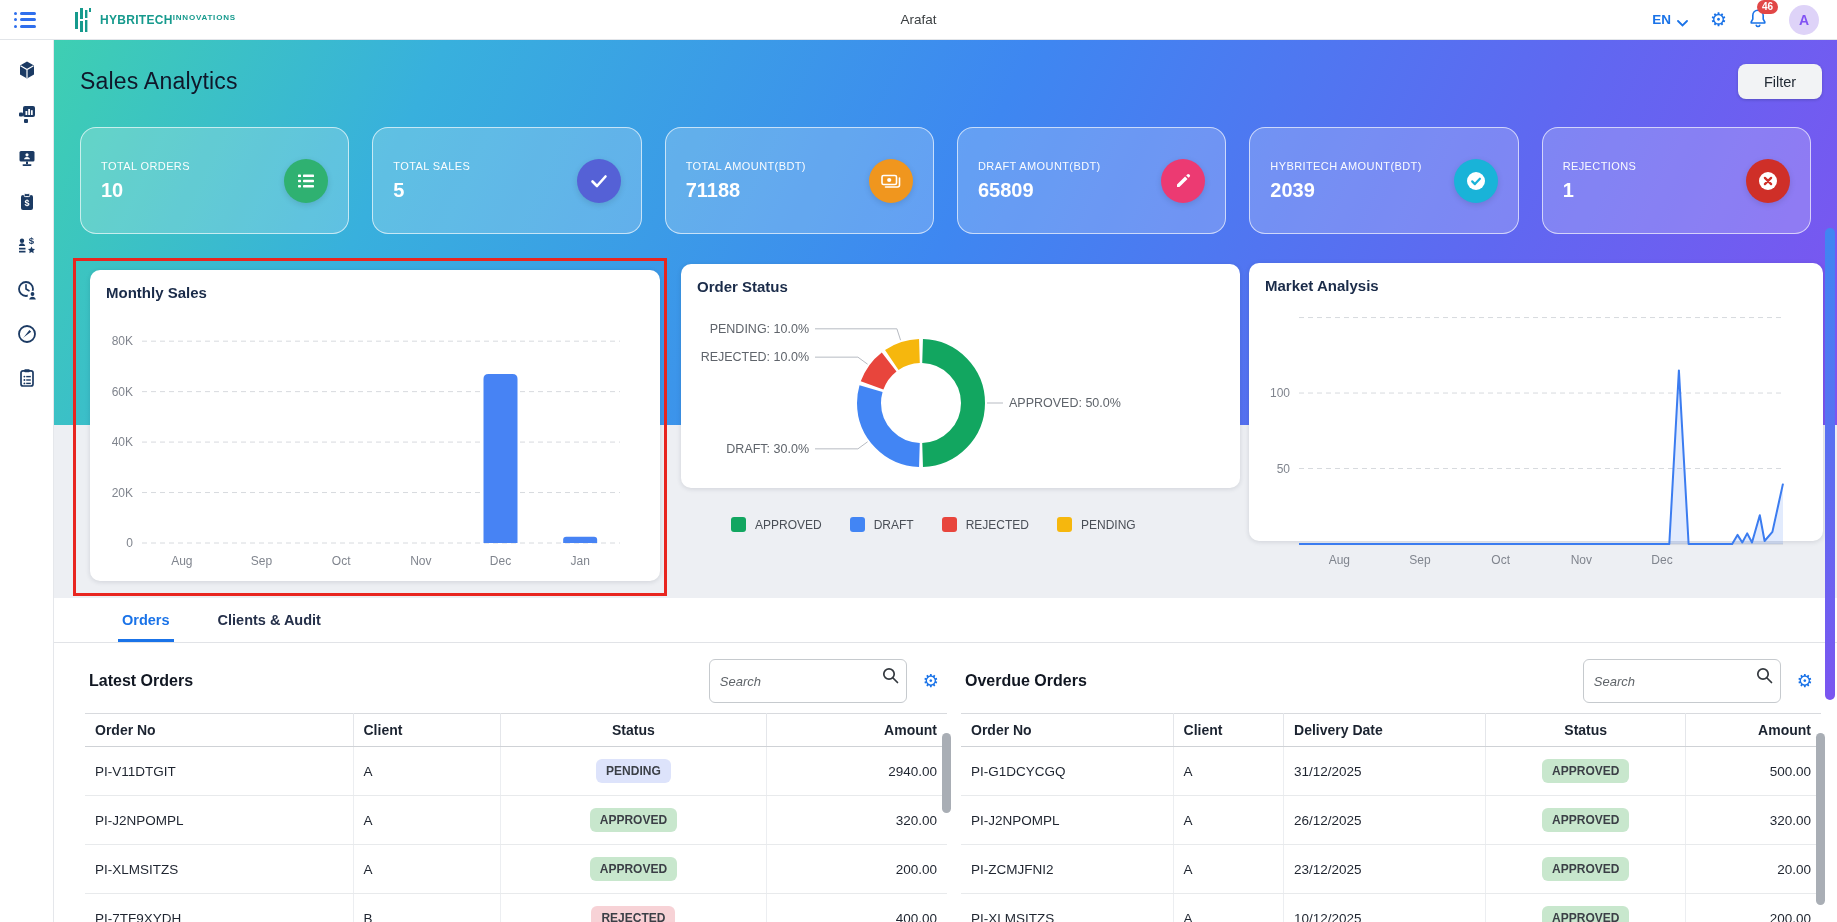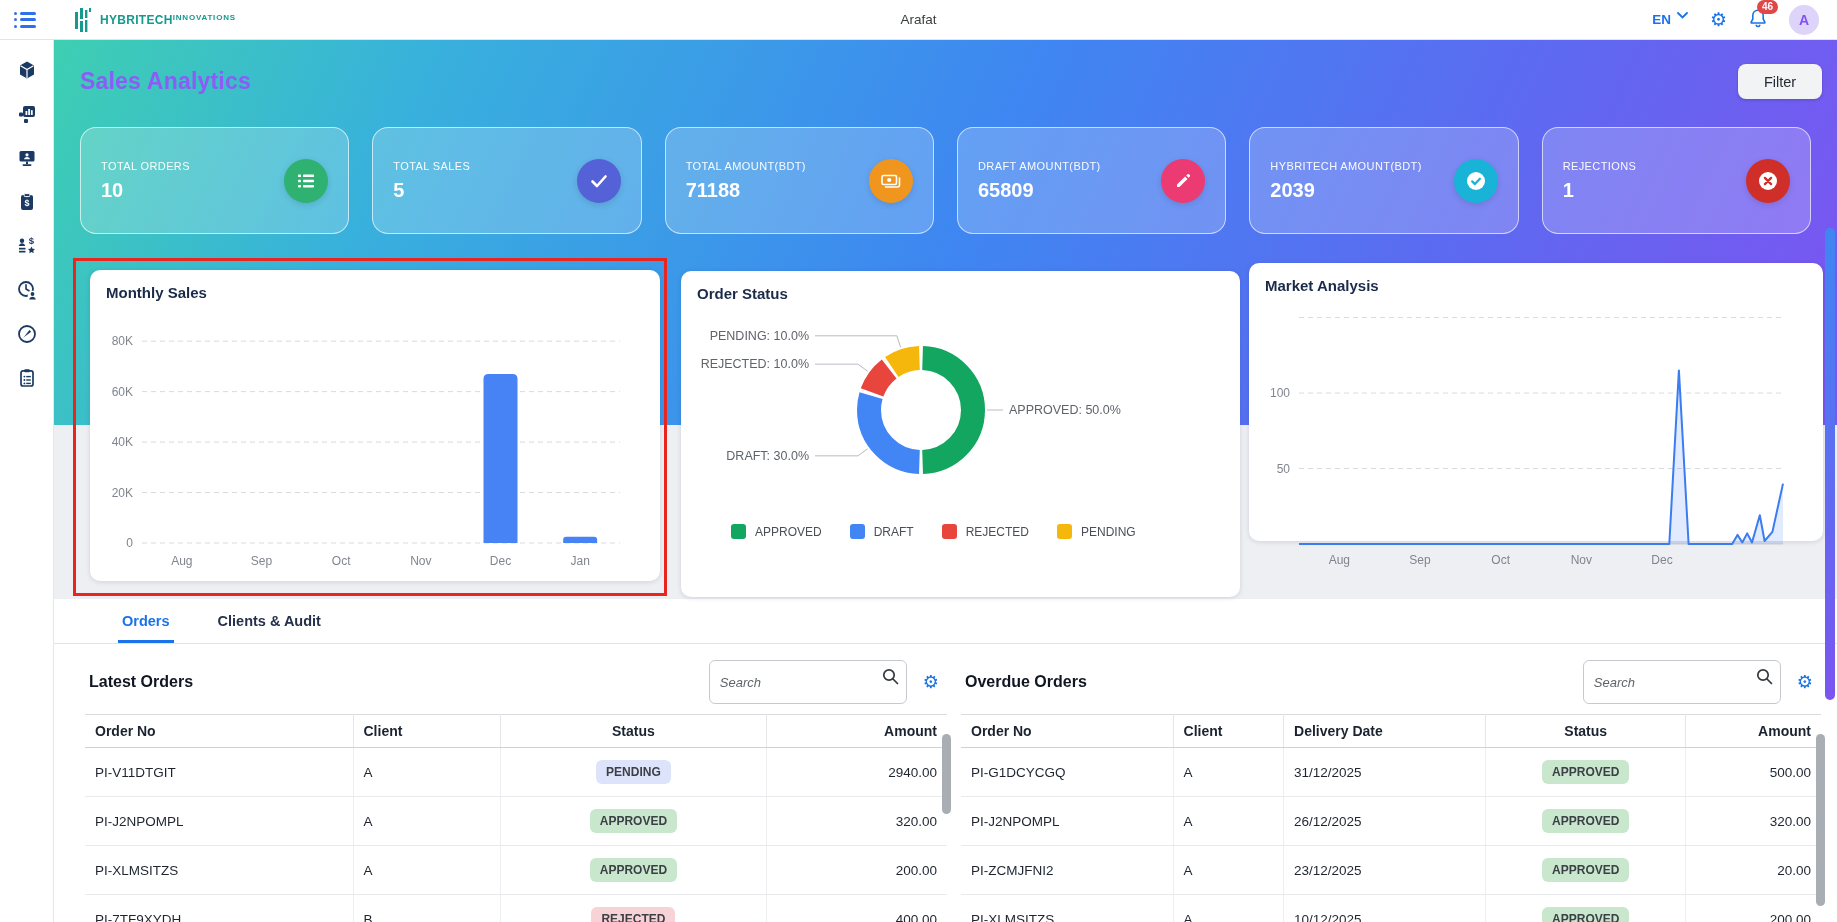--- a/index.html
+++ b/index.html
@@ -11,59 +11,59 @@
   .hamburger { width:22px; height:16px; display:flex; flex-direction:column; justify-content:space-between; cursor:pointer; margin-right:38px; }
   .hamburger .hrow { display:flex; align-items:center; gap:3px; }
   .hamburger .dot { width:3px; height:3px; border-radius:50%; background:#2f6fed; }
   .hamburger .bar { height:3px; flex:1; border-radius:2px; background:#2f6fed; }
   .brand { display:flex; align-items:center; gap:4px; }
   .brand-text { display:flex; flex-direction:row; line-height:1; }
   .brand-line1 { font-size:12px; font-weight:800; color:#169a8d; letter-spacing:.3px; }
   .brand-line2 { font-size:8px; font-weight:700; color:#169a8d; letter-spacing:.8px; }
   .topbar-center { position:absolute; left:0; right:0; text-align:center; font-size:13.5px; color:#3c4043; pointer-events:none; }
   .topbar-right { margin-left:auto; display:flex; align-items:center; gap:22px; z-index:2; }
-  .lang { display:flex; align-items:flex-start; gap:6px; color:#1a73e8; font-size:13.5px; font-weight:700; cursor:pointer; }
+  .lang { display:flex; align-items:flex-end; gap:6px; color:#1a73e8; font-size:13.5px; font-weight:700; cursor:pointer; }
   .gear-glyph { color:#1a73e8; font-size:19px; line-height:1; cursor:pointer; }
   .bell-wrap { position:relative; cursor:pointer; }
   .notif-badge { position:absolute; top:-8px; right:-11px; background:#e14747; color:#fff; font-size:10px; font-weight:700;
                  border-radius:9px; padding:2px 5px; line-height:1; }
   .avatar { width:30px; height:30px; border-radius:50%; background:#ded3f8; color:#8152f3; font-weight:700; font-size:14px;
             display:flex; align-items:center; justify-content:center; cursor:pointer; }
 
   
   .sidebar { position:absolute; top:40px; left:0; bottom:0; width:54px; background:#fff; border-right:1px solid #e5e7eb;
              display:flex; flex-direction:column; align-items:center; padding-top:20px; gap:24px; z-index:40; }
   .side-item { width:24px; height:20px; display:flex; align-items:center; justify-content:center; cursor:pointer; }
 
   
   .main { position:absolute; top:40px; left:54px; right:0; bottom:0; background:#fff; overflow:hidden; }
   .hero-bg { position:absolute; top:0; left:0; right:0; height:385px;
              background:linear-gradient(115deg, #3ecfb2 0%, #38b0dd 20%, #3e87f1 50%, #5f68f1 78%, #7d54f0 100%); }
   .mid-band { position:absolute; top:385px; left:0; right:0; height:218px; background:#edeff3; }
   .content { position:relative; z-index:2; }
 
   .hero-head { display:flex; align-items:center; padding:24px 15px 0 26px; }
-  .page-title { font-size:23px; font-weight:700; color:#8b5cf6; letter-spacing:.2px; }
+  .page-title { font-size:23px; font-weight:400; color:#0f172a; letter-spacing:.2px; }
   .filter-btn { margin-left:auto; width:84px; height:35px; border:none; border-radius:8px; background:#f2f3f5; color:#222a35;
                 font-size:14.5px; font-family:inherit; cursor:pointer; box-shadow:0 1px 3px rgba(20,30,60,.25); }
 
   .kpi-row { display:flex; gap:23px; padding:0 26px; margin-top:28px; }
   .kpi-card { flex:1; height:107px; border-radius:16px; background:rgba(255,255,255,.2); border:1px solid rgba(255,255,255,.65);
               display:flex; align-items:center; justify-content:space-between; padding:0 20px; }
   .kpi-label { font-size:11px; font-weight:400; color:rgba(255,255,255,.96); letter-spacing:.4px; margin-bottom:7px; }
   .kpi-value { font-size:20px; font-weight:700; color:#fff; }
   .kpi-icon { width:44px; height:44px; border-radius:50%; display:flex; align-items:center; justify-content:center;
               box-shadow:0 2px 6px rgba(0,0,0,.12); }
 
   .charts-row { display:flex; align-items:flex-start; padding-left:19px; margin-top:24px; }
   .card { background:#fff; border-radius:10px; box-shadow:0 1px 5px rgba(25,35,60,.14); }
   .card-title { font-size:15px; font-weight:700; color:#1a2b49; padding:14px 4px 4px 16px; }
   .highlight-box { border:3px solid #e8251f; padding:9px 4px 12px 14px; width:594px; height:338px; }
   .chart-card-ms { width:570px; height:311px; }
-  .chart-card-os { width:559px; height:326px; margin-left:14px; margin-top:13px; }
+  .chart-card-os { width:559px; height:224px; margin-left:14px; margin-top:6px; }
   .chart-card-ma { width:574px; height:278px; margin-left:9px; margin-top:5px; }
   .tick { font-size:12px; fill:#80858e; }
   .callout { font-size:12.5px; fill:#5f646b; }
   .donut-legend { display:flex; align-items:center; gap:28px; padding-left:50px; margin-top:-4px; }
   .legend-item { display:flex; align-items:center; gap:9px; }
   .legend-swatch { width:15px; height:15px; border-radius:3px; }
   .legend-label { font-size:12px; color:#4a4f57; }
 
   
   .tabs { display:flex; gap:40px; padding-left:64px; margin-top:2px; border-bottom:1px solid #e1e3e7; background:#fff; }

